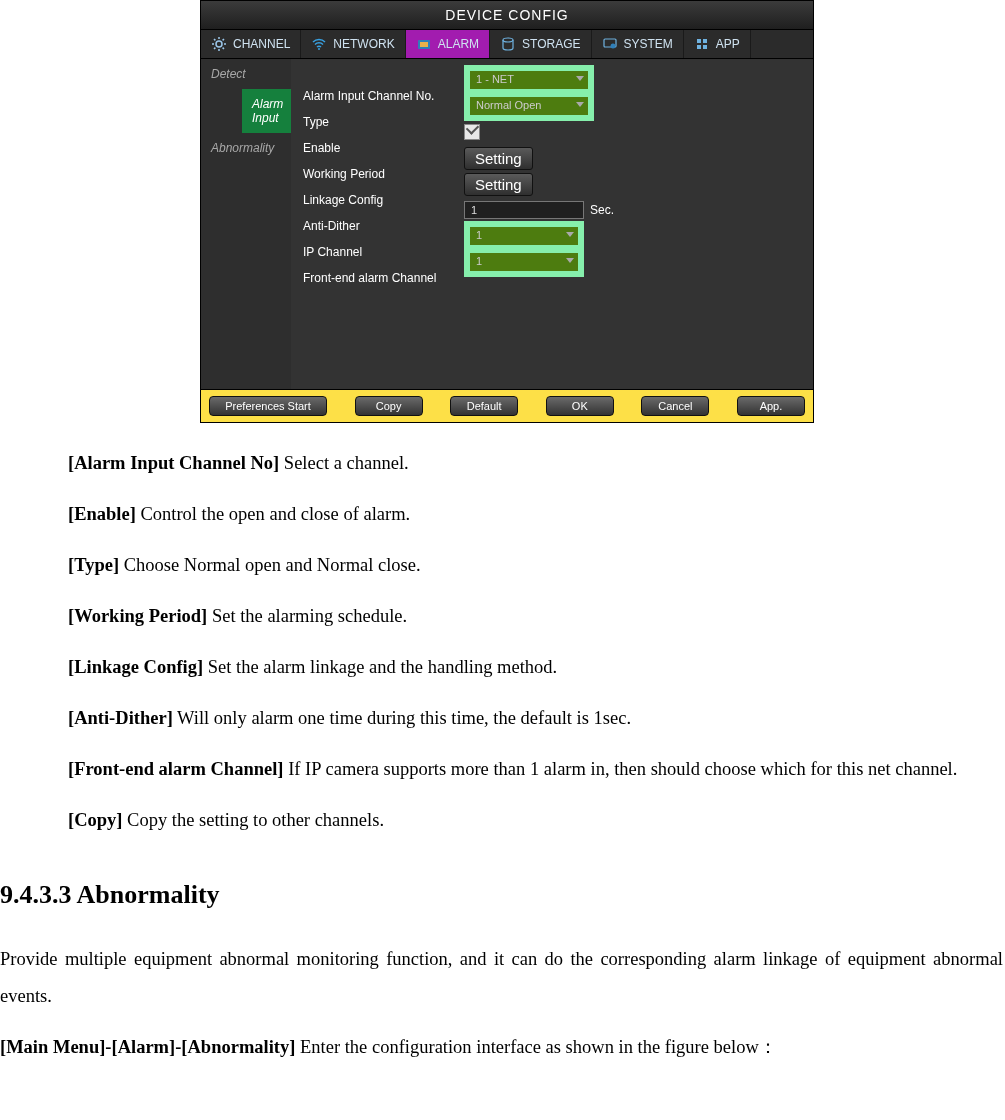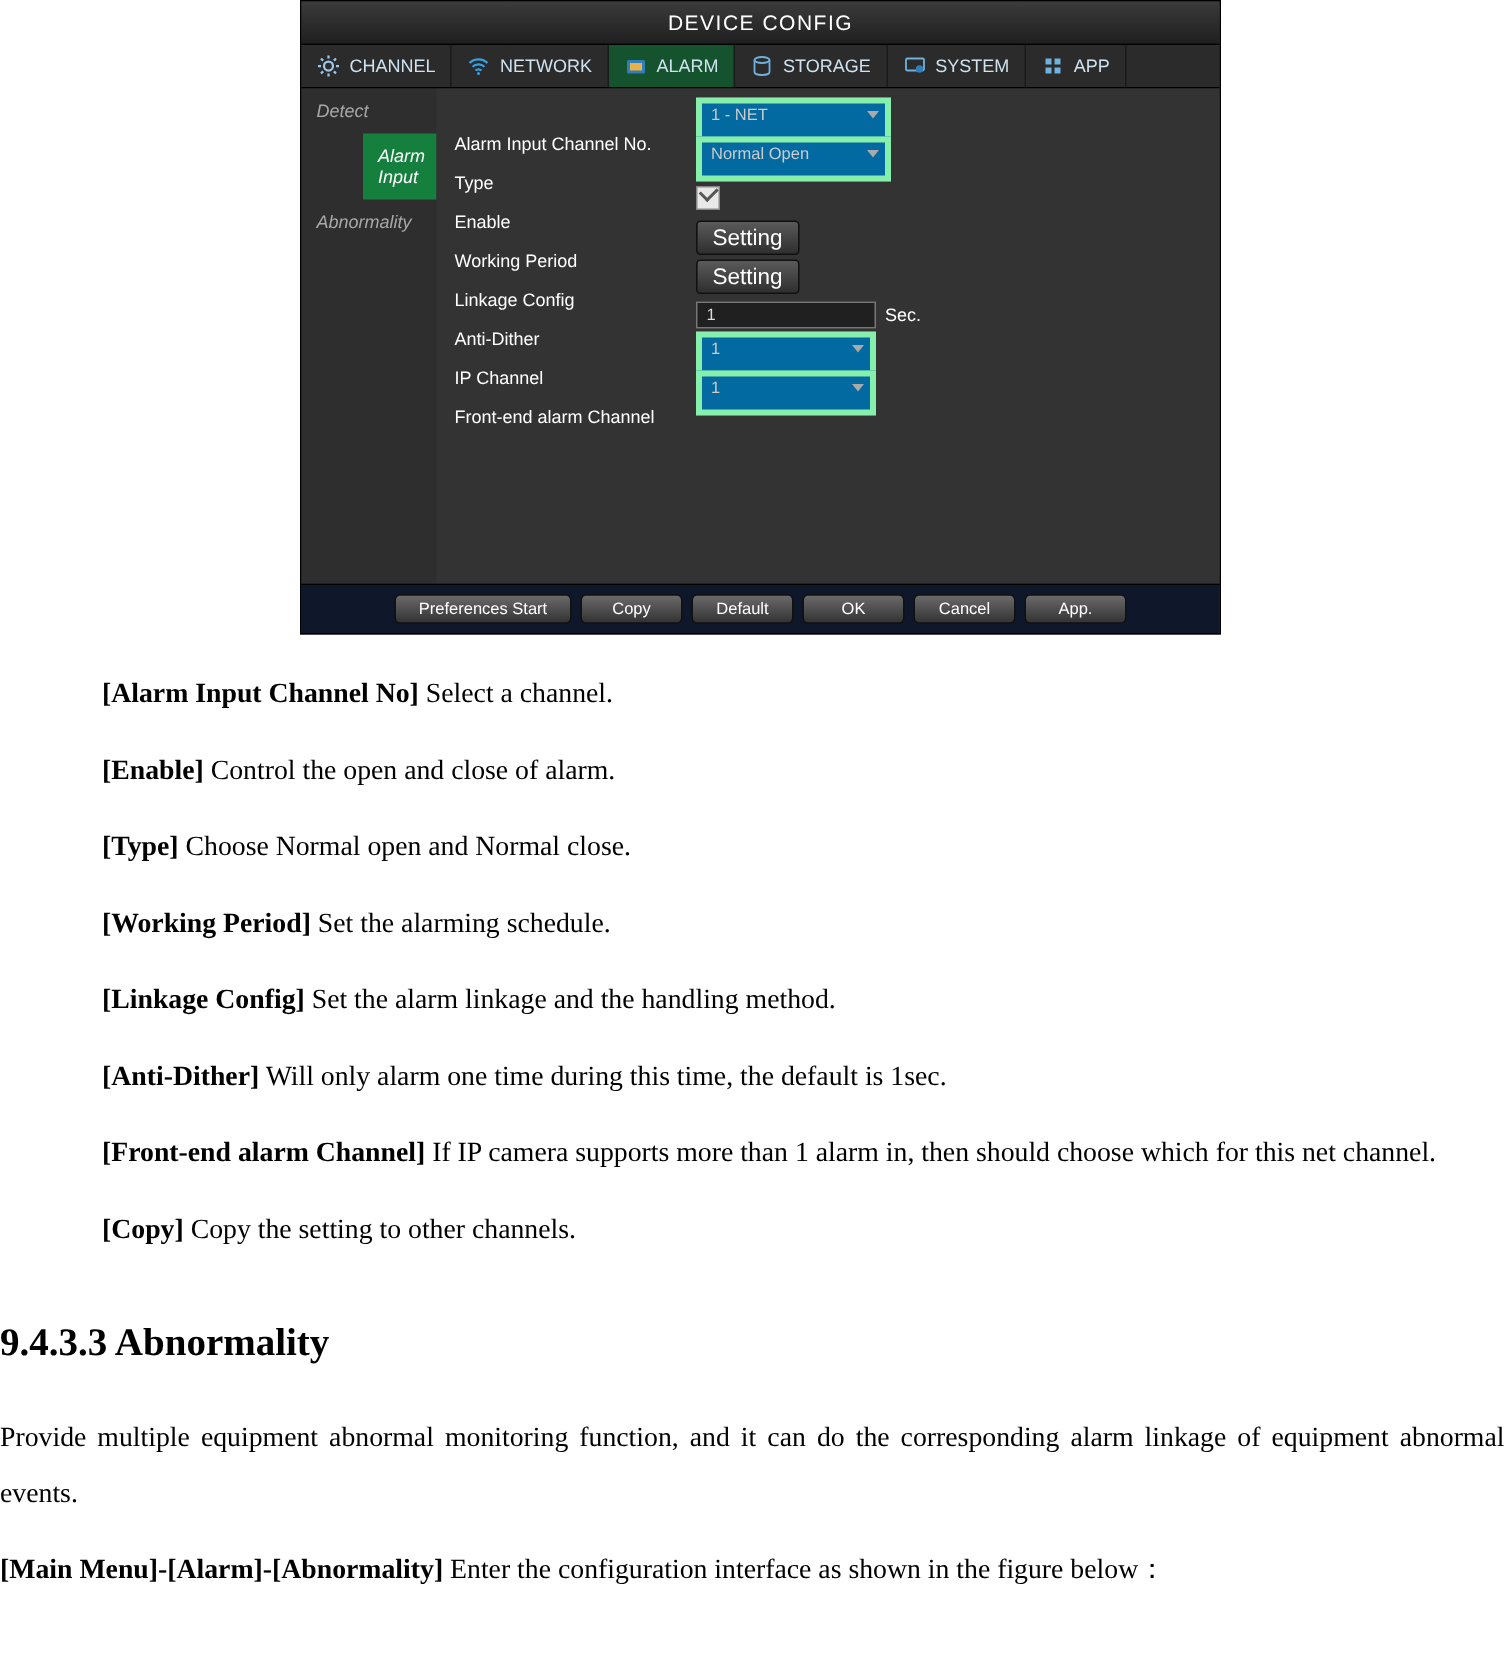--- a/index.html
+++ b/index.html
@@ -44,21 +44,21 @@
   .dw-tab {
     display: flex;
     align-items: center;
     gap: 6px;
     padding: 6px 10px;
     border-right: 1px solid #1a1a1a;
     color: #cfe2f0;
     cursor: pointer;
   }
   .dw-tab.active {
-    background: #14532d;
+    background: #a21caf;
   }
   .dw-tab .icon {
     width: 16px;
     height: 16px;
     display: inline-block;
   }
   .icon svg { width:16px; height:16px; display:block; }
 
   .dw-body {
     display: flex;
@@ -91,22 +91,22 @@
     align-items: center;
     height: 26px;
     gap: 6px;
   }
   .form-label {
     width: 155px;
     color: #ffffff;
     margin-top: 31px;
   }
   .dw-select {
-    background: #0369a1;
-    border: 4px solid #86efac;
+    background: #4d7c0f;
+    border: 6px solid #86efac;
     color: #cccccc;
     height: 30px;
     line-height: 16px;
     padding: 0 18px 0 6px;
     font-size: 11px;
     position: relative;
     display: inline-block;
     box-sizing: border-box;
   }
   .dw-select.w1 { width: 130px; }
@@ -151,24 +151,24 @@
     border: 1px solid #777;
     color: #dddddd;
     height: 18px;
     width: 120px;
     padding: 0 6px;
     font-size: 11px;
     box-sizing: border-box;
   }
   .dw-footer {
     display:flex;
-    justify-content:center;
+    justify-content:space-between;
     gap:6px;
     padding:6px 8px;
-    background:#0f172a;
+    background:#fde047;
     border-top:1px solid #000;
   }
   .dw-btn {
     background: linear-gradient(#6a6a6a,#333333);
     border: 1px solid #111;
     color:#fff;
     padding:3px 10px;
     font-size:11px;
     border-radius:4px;
     cursor:pointer;

